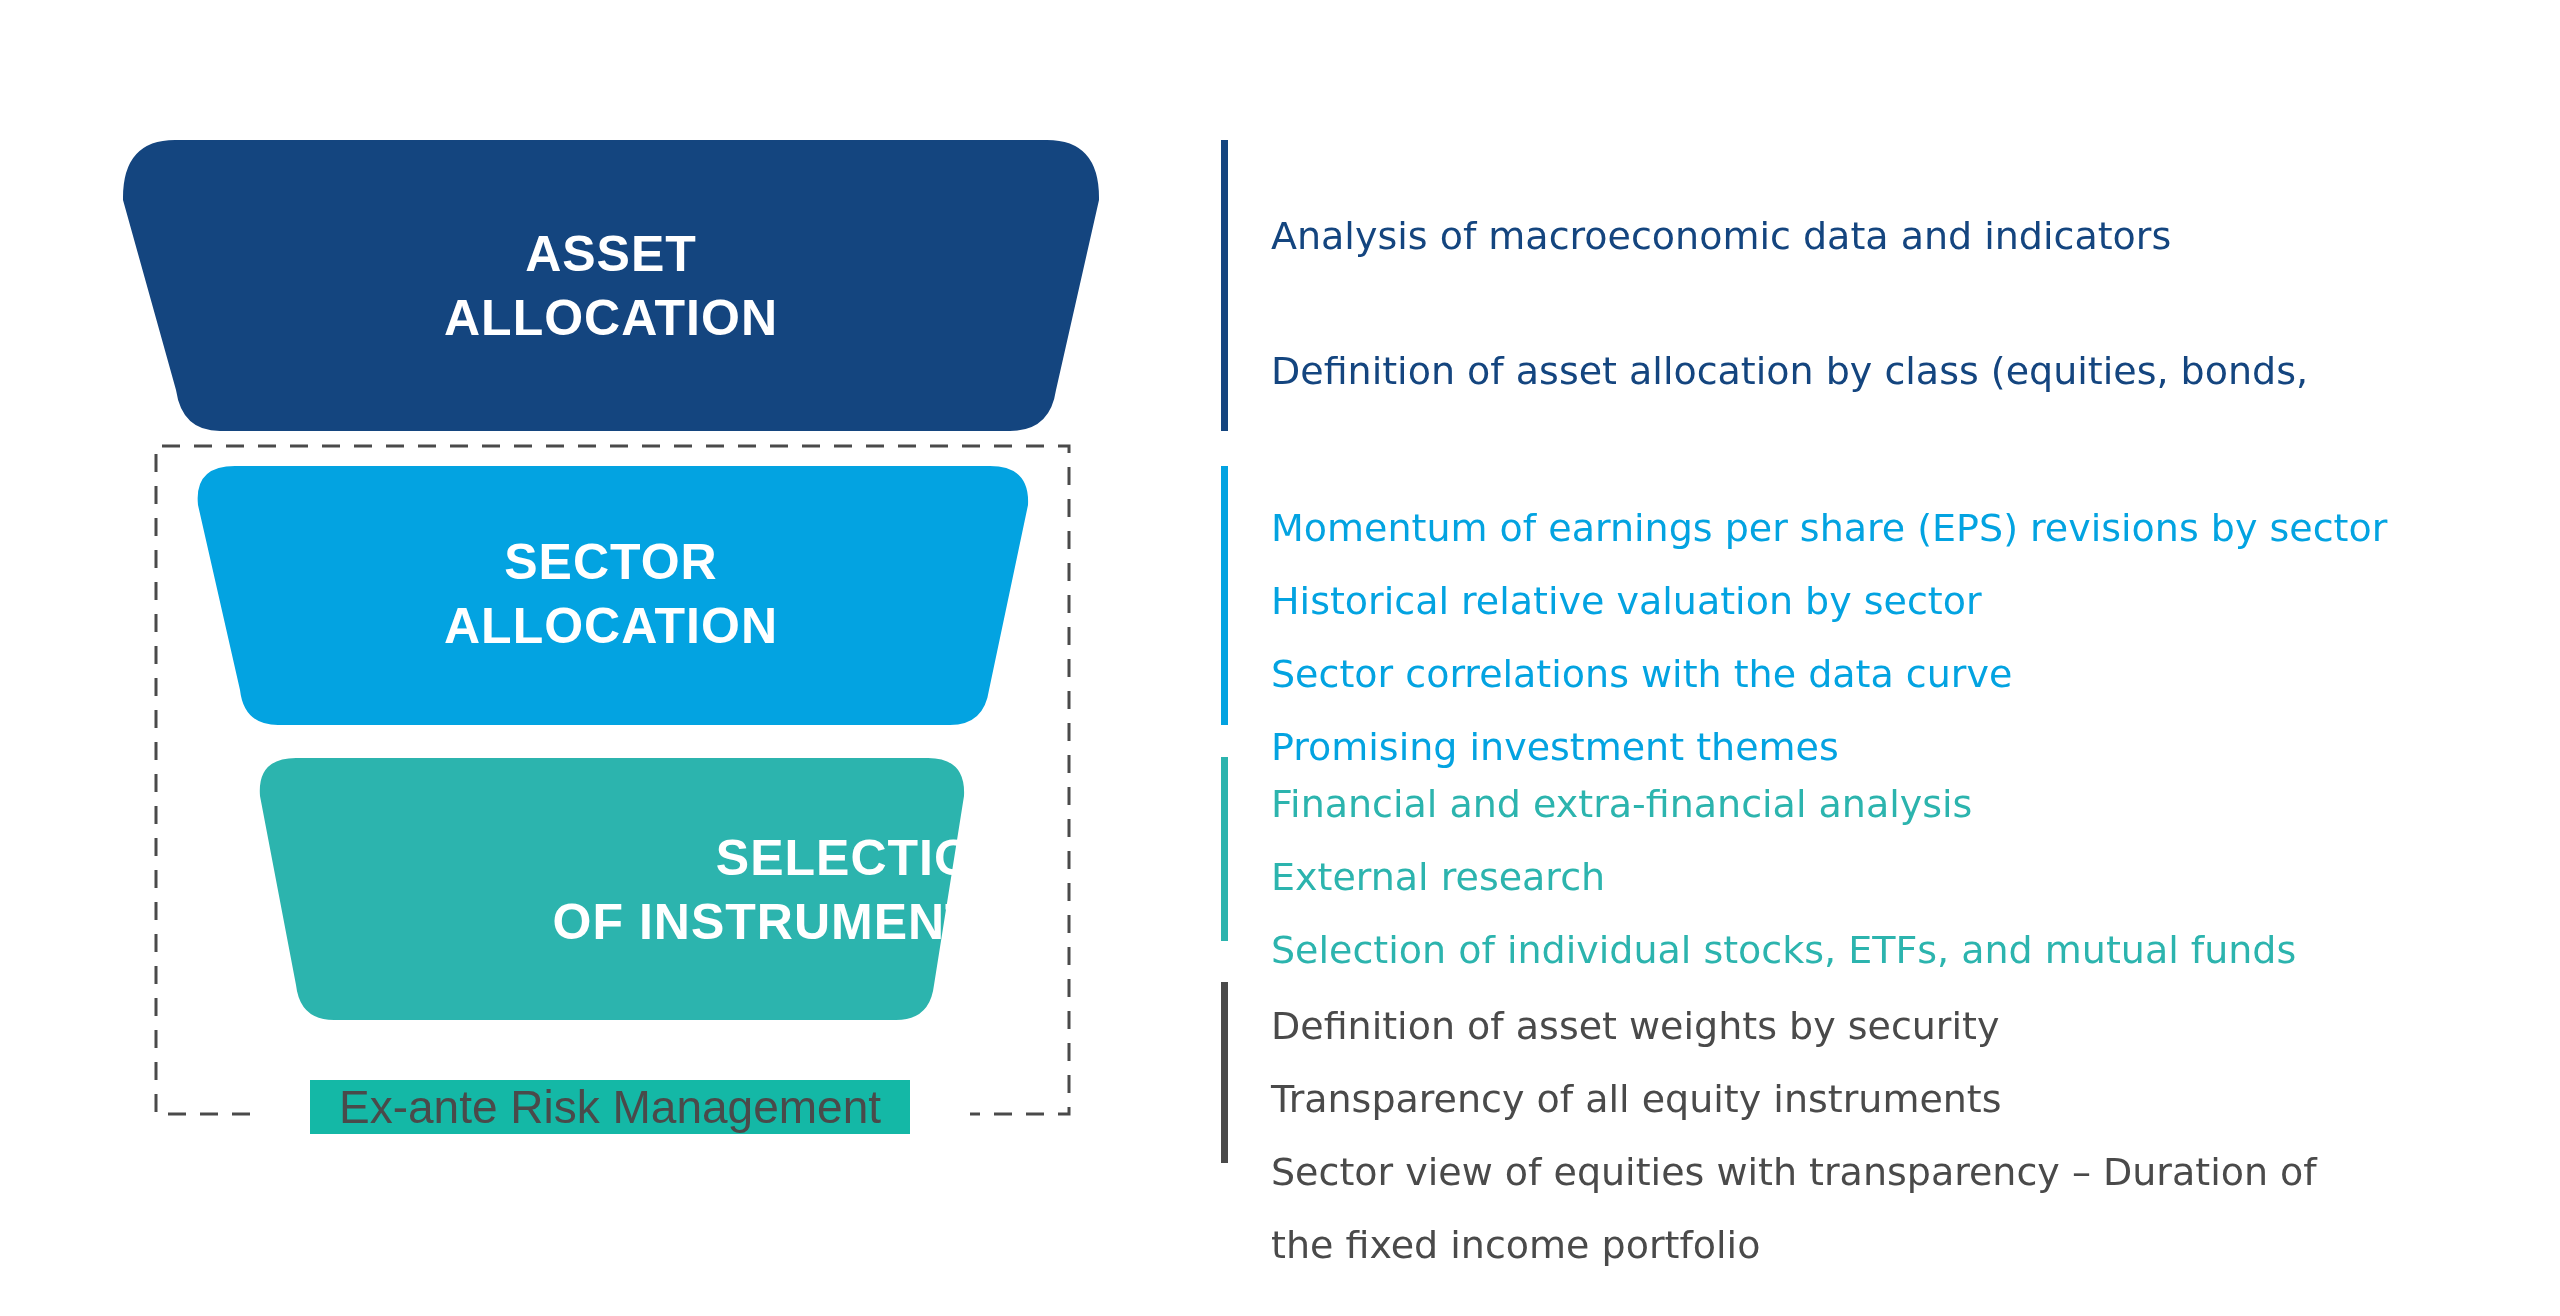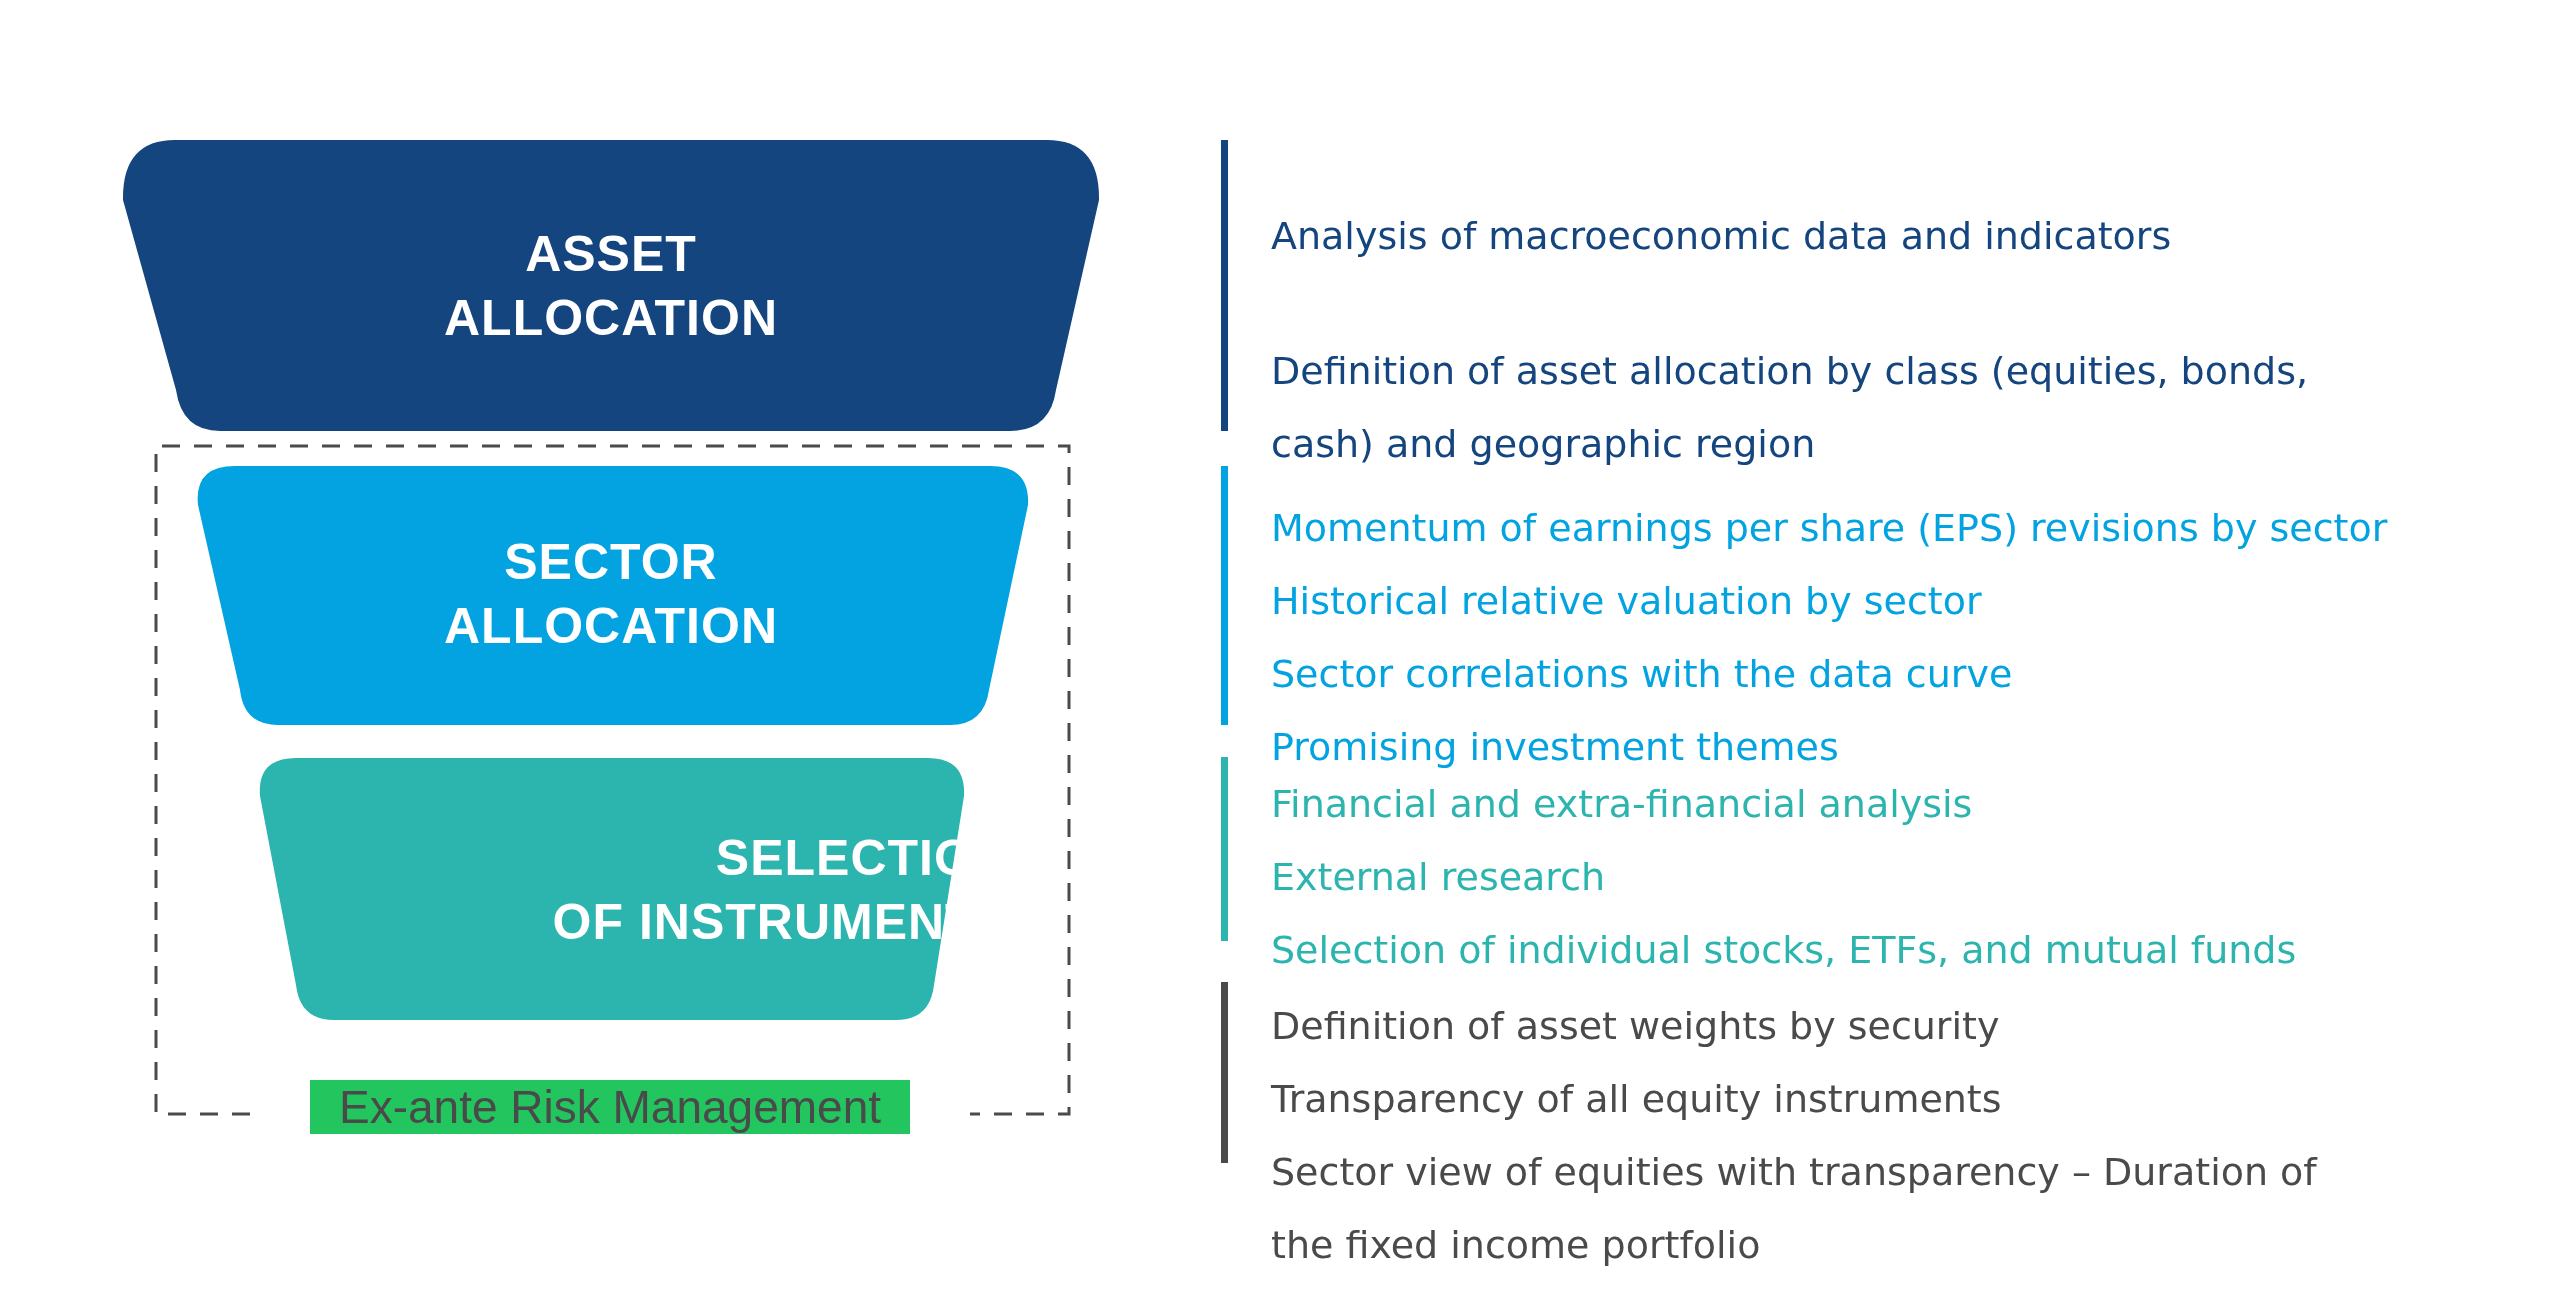--- a/index.html
+++ b/index.html
@@ -1,19 +1,19 @@
 <!DOCTYPE html>
 <html><head>
 <meta charset="utf-8">
 <style>
   html, body { margin:0; padding:0; background:#ffffff; }
   body { width:2560px; height:1316px; position:relative; overflow:hidden; font-family:"DejaVu Sans", sans-serif; }
   #funnel { position:absolute; left:0; top:0; width:1200px; height:1316px; }
   .stage-label { position:absolute; color:#ffffff; text-align:center; font-family:"Liberation Sans", sans-serif; font-weight:bold; font-size:50px; line-height:64px; letter-spacing:1px; }
-  .risk-label { position:absolute; left:310px; top:1080px; width:600px; text-align:center; font-family:"Liberation Sans", sans-serif; font-size:46px; color:#4a4a4a; background:#22c55e; }
+  .risk-label { position:absolute; left:310px; top:1080px; width:600px; text-align:center; font-family:"Liberation Sans", sans-serif; font-size:46px; color:#4a4a4a; background:#14b8a6; }
   .block { position:absolute; left:1221px; }
   .bar { position:absolute; left:0; top:0; width:7px; }
   .lines { position:absolute; left:34px; font-family:"DejaVu Sans", sans-serif; font-size:38px; line-height:57px; white-space:nowrap; }
   .lines div { margin:16px; }
   .gap { height:46px; }
 </style>
 </head>
 <body>
 
 <svg id="funnel" viewBox="0 0 1200 1316" xmlns="http://www.w3.org/2000/svg">
@@ -41,21 +41,20 @@
 </div>
 
 <div class="risk-label">Ex-ante Risk Management</div>
 
 <div class="block" style="top:140px; height:291px;">
   <div class="bar" style="height:291px; background:#14457f;"></div>
   <div class="lines" style="top:52px; color:#14457f;">
     <div>Analysis of macroeconomic data and indicators</div>
     <div class="gap"></div>
     <div>Definition of asset allocation by class (equities, bonds,</div>
-    <div>cash) and geographic region</div>
   </div>
 </div>
 
 <div class="block" style="top:466px; height:259px;">
   <div class="bar" style="height:259px; background:#03a3e1;"></div>
   <div class="lines" style="top:18px; color:#03a3e1;">
     <div>Momentum of earnings per share (EPS) revisions by sector</div>
     <div>Historical relative valuation by sector</div>
     <div>Sector correlations with the data curve</div>
     <div>Promising investment themes</div>

